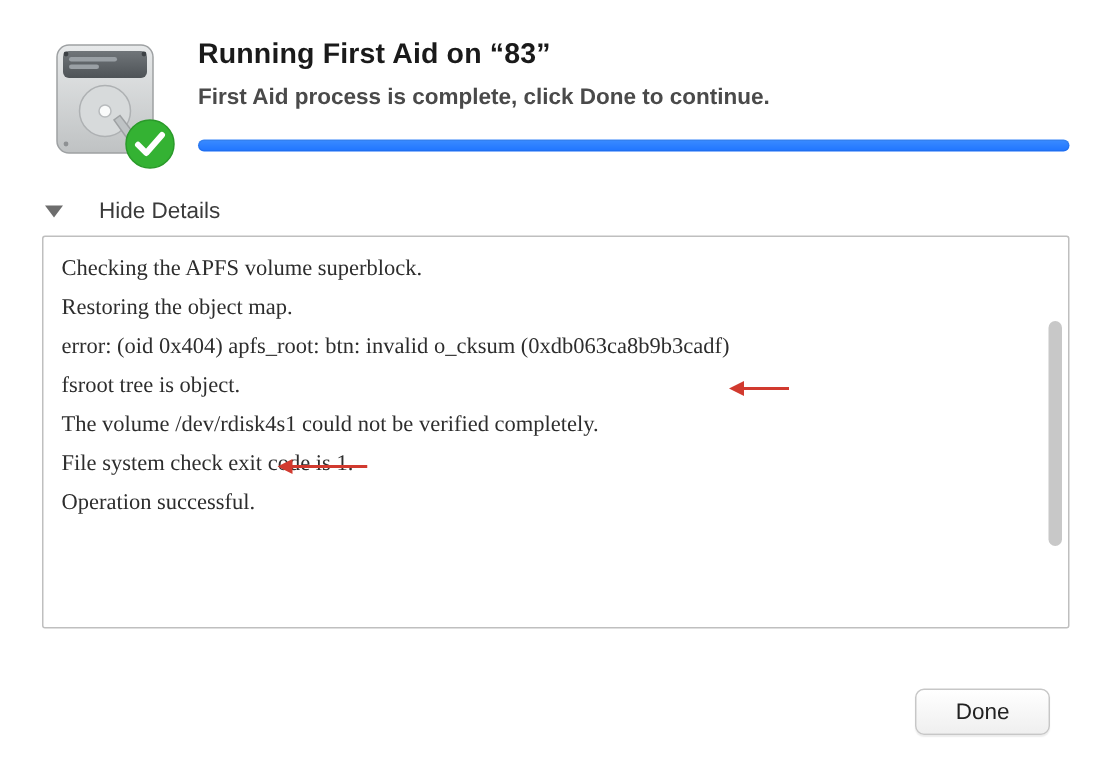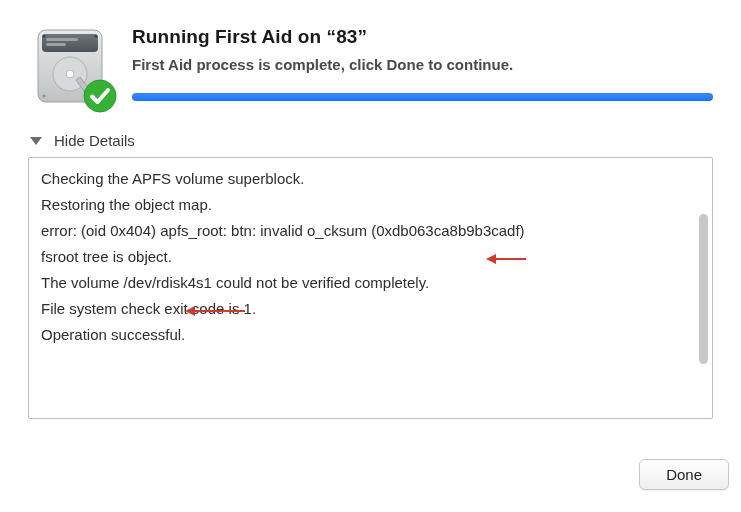--- a/index.html
+++ b/index.html
@@ -54,21 +54,21 @@
   .progress {
     width: 100%;
     height: 8px;
     border-radius: 4px;
     background: linear-gradient(#3b8cff, #1f74ff);
     box-shadow: inset 0 0 0 1px rgba(0,0,0,.06);
   }
   .details-toggle {
     display: inline-flex;
     align-items: center;
-    gap: 12px;
+    gap: 24px;
     margin: 10px 0 8px 2px;
     cursor: pointer;
     user-select: none;
     color: #3a3a3a;
     font-size: 15px;
   }
   .disclosure {
     width: 0; height: 0;
     border-left: 6px solid transparent;
     border-right: 6px solid transparent;
@@ -82,41 +82,42 @@
     height: 262px;
     overflow: hidden;
   }
   .log-lines {
     padding: 8px 18px 8px 12px;
     font-size: 15px;
     line-height: 26px;
     color: #2d2d2d;
     height: 100%;
     overflow: hidden;
+    font-family: Liberation Serif, serif;
   }
   .log-lines div { white-space: nowrap; }
   .scrollbar {
     position: absolute;
     right: 4px;
     top: 56px;
     width: 9px;
     height: 150px;
     border-radius: 5px;
     background: #c8c8c8;
   }
   .arrow-annot {
     position: absolute;
     pointer-events: none;
   }
   .arrow1 { left: 486px; top: 252px; width: 40px; height: 14px; }
   .arrow2 { left: 185px; top: 304px; width: 60px; height: 14px; }
   .arrow-annot svg { display: block; }
   .footer {
     position: absolute;
-    right: 12px;
+    right: 41px;
     bottom: 22px;
   }
   .btn {
     font-family: inherit;
     font-size: 15px;
     padding: 6px 26px;
     border-radius: 6px;
     border: 1px solid #c7c7c7;
     background: linear-gradient(#ffffff, #efefef);
     box-shadow: 0 1px 1px rgba(0,0,0,.08);

